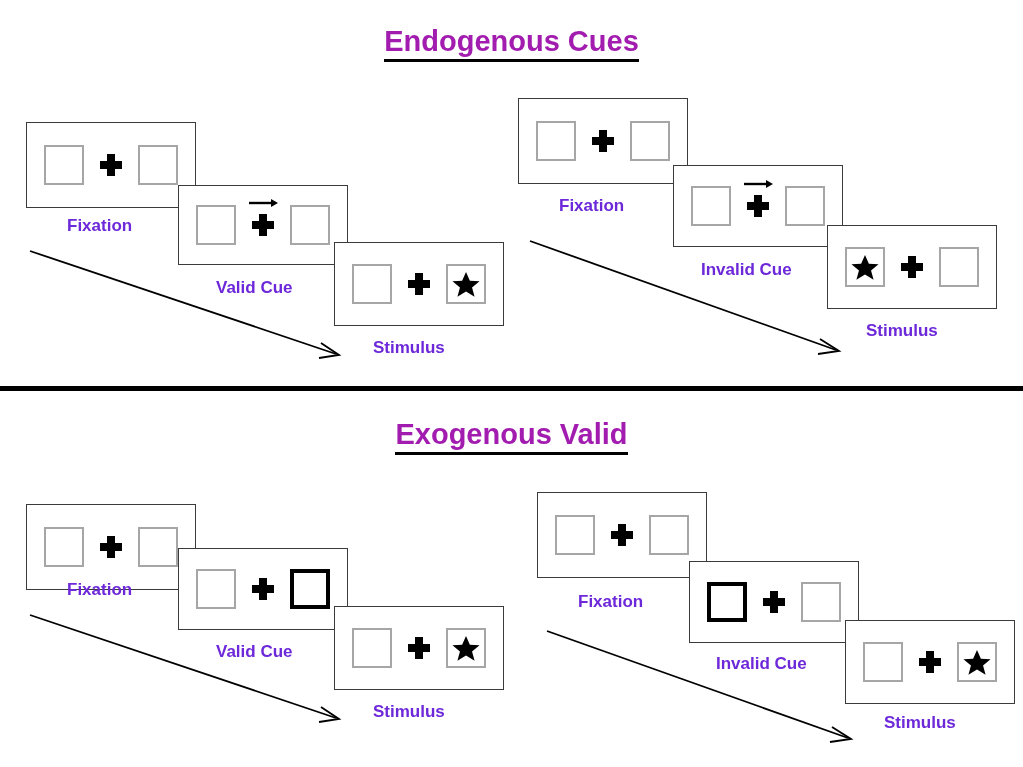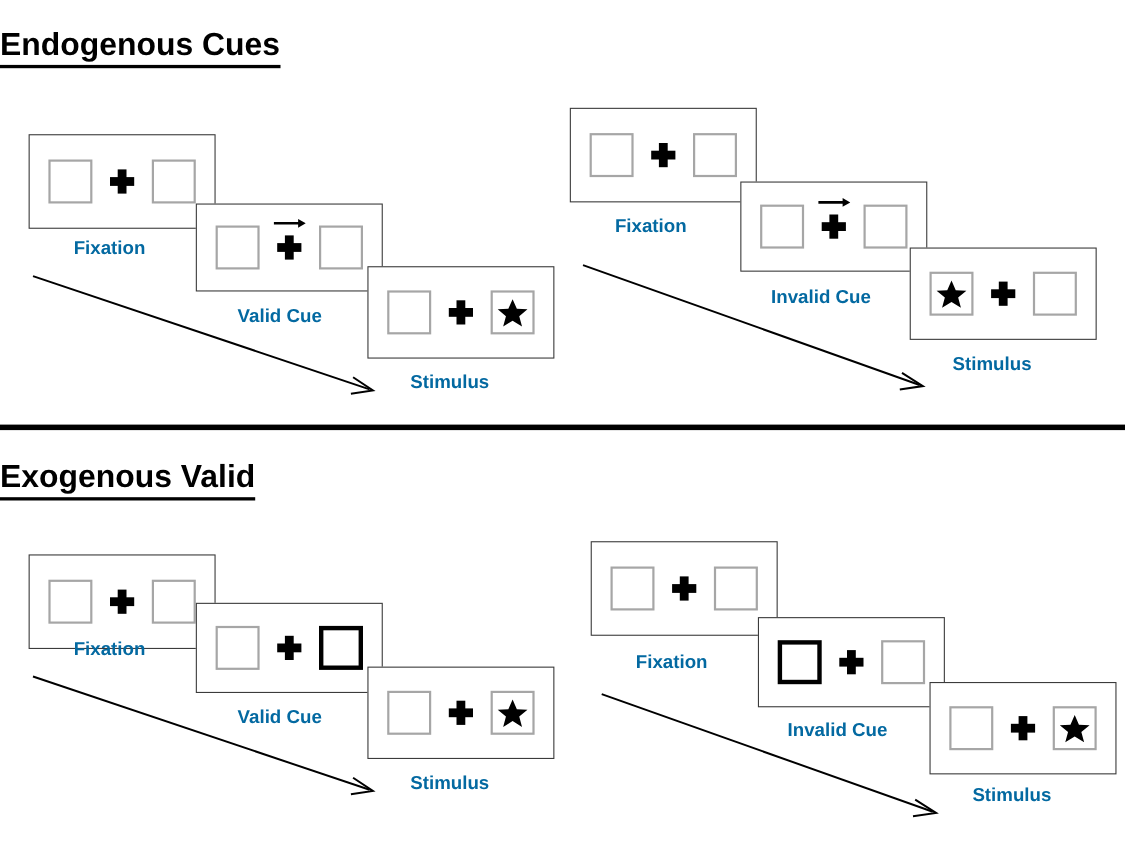--- a/index.html
+++ b/index.html
@@ -19,23 +19,24 @@
     position: absolute;
     left: 0; top: 0;
     width: 1023px;
     height: 767px;
   }
 
   
   .section-title {
     position: absolute;
     width: 1023px;
+    text-align: center;
     font-size: 29px;
     font-weight: bold;
-    color: #000000;
+    color: #a21caf;
     letter-spacing: 0px;
   }
   .section-title span {
     border-bottom: 3px solid #000000;
     padding-bottom: 2px;
   }
 
   
   .divider {
     position: absolute;
@@ -130,21 +131,21 @@
     width: 30px;
     height: 29px;
     display: block;
   }
 
   
   .stage-label {
     position: absolute;
     font-size: 17px;
     font-weight: bold;
-    color: #0369a1;
+    color: #6d28d9;
     white-space: nowrap;
     z-index: 3;
   }
 
   
   .time-arrow {
     position: absolute;
     z-index: 1;
     overflow: visible;
   }

